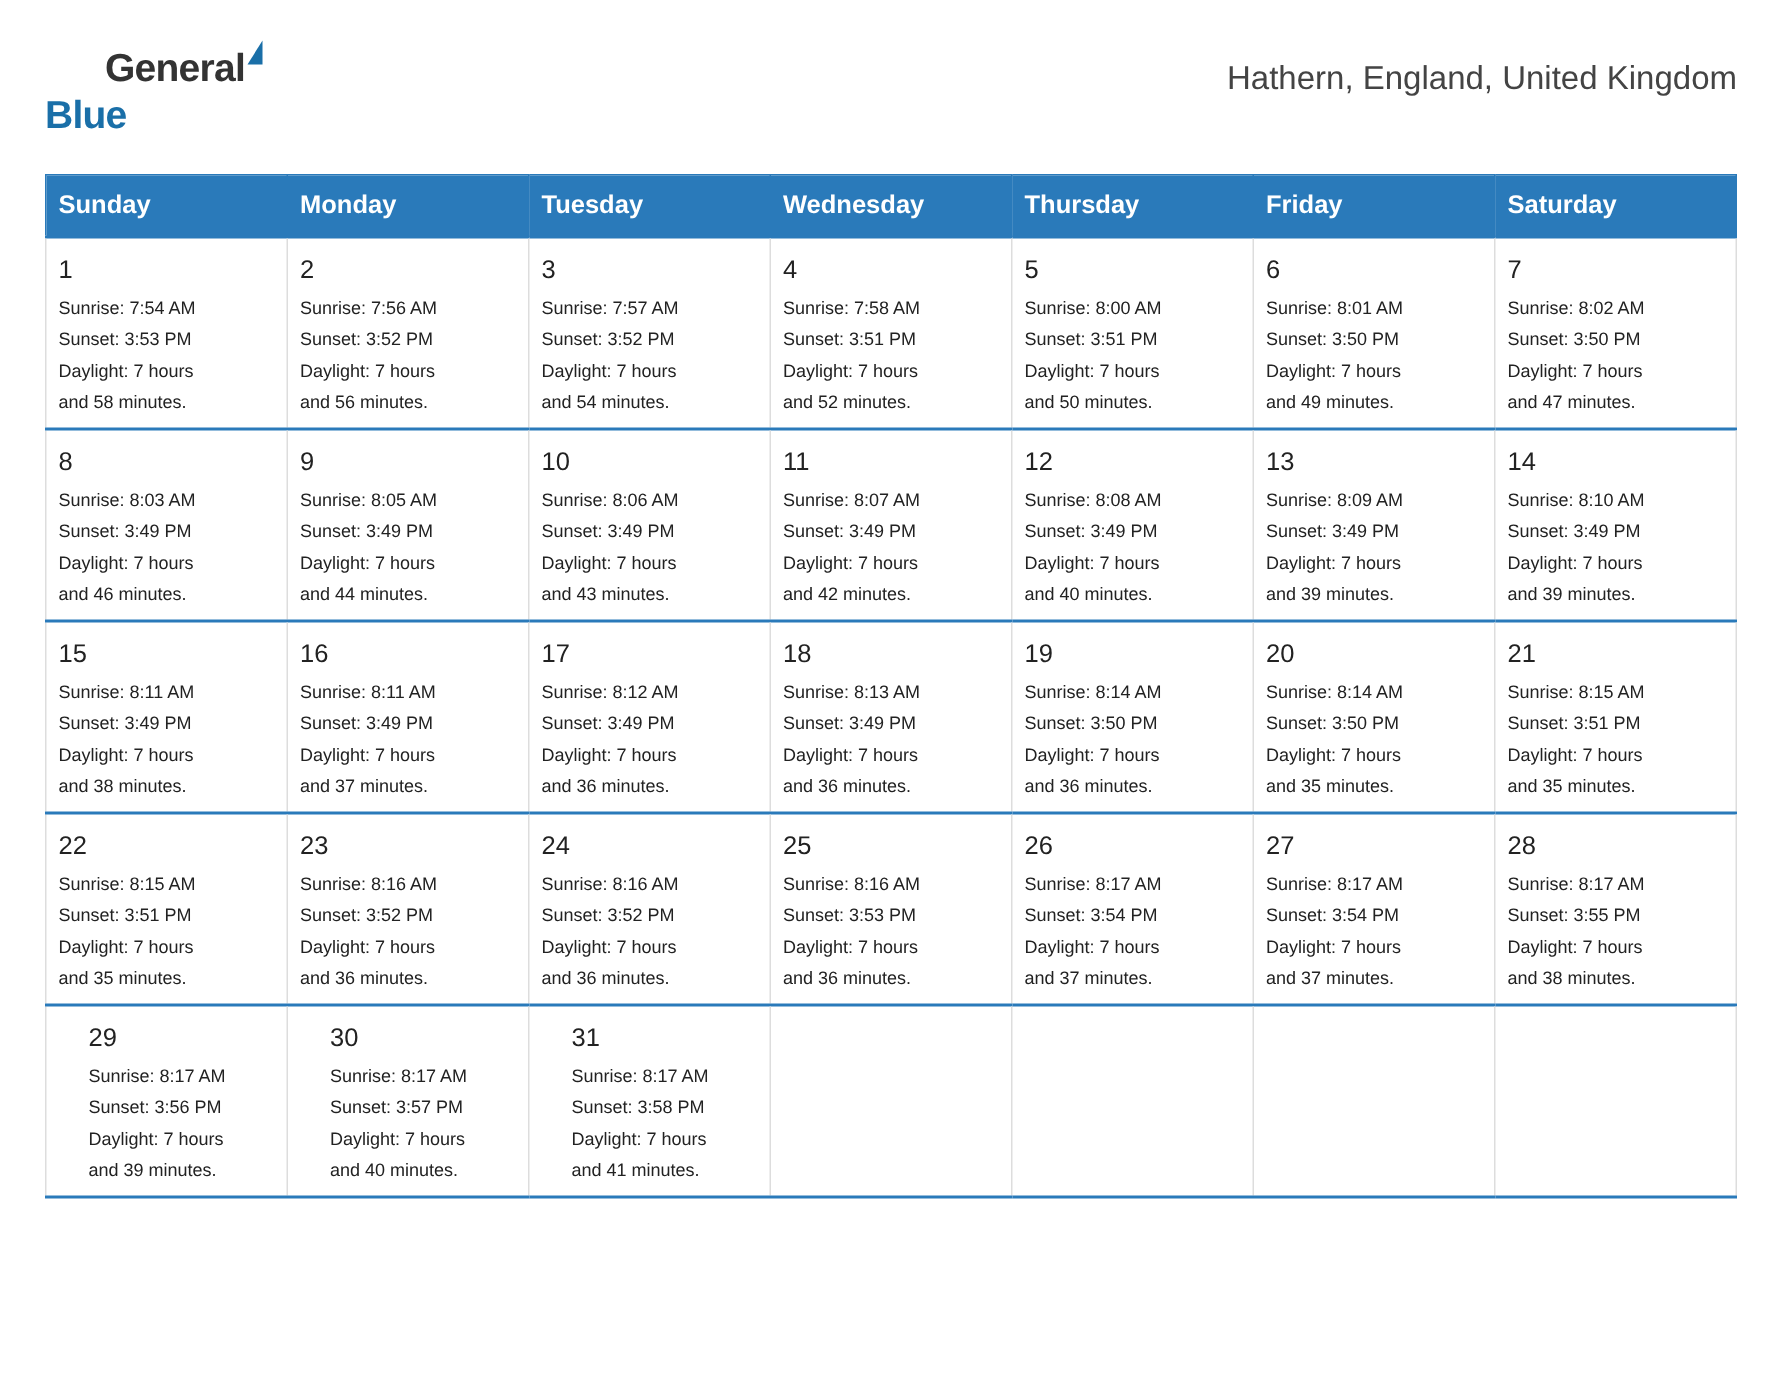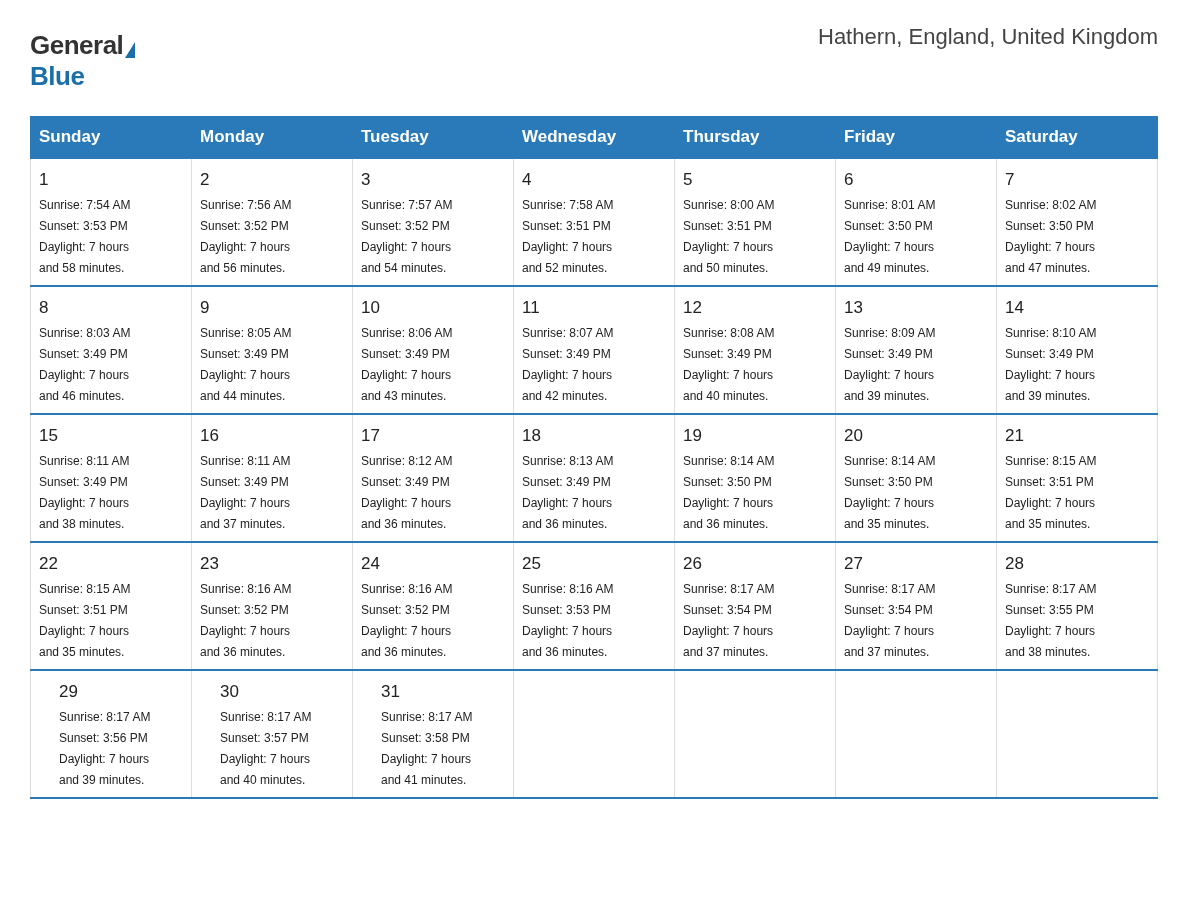--- a/index.html
+++ b/index.html
@@ -41,35 +41,36 @@
       height: 0;
       border-left: 10px solid transparent;
       border-bottom: 16px solid #1a6fa8;
       margin-left: 2px;
       vertical-align: middle;
       position: relative;
       top: -3px;
     }
     .logo-row1 {
       display: flex;
-      align-items: flex-end;
+      align-items: flex-start;
+      margin-left: 40px;
     }
     .title-block {
       text-align: right;
     }
     .calendar-title {
       font-size: 52px;
       font-weight: normal;
       color: #222;
       line-height: 1.1;
     }
     .calendar-subtitle {
       font-size: 22px;
       color: #444;
-      margin-top: 4px;
+      margin-top: 19px;
     }
     .calendar-table {
       width: 100%;
       border-collapse: collapse;
       margin-top: 24px;
     }
     .calendar-table th {
       background-color: #2a7aba;
       color: #fff;
       font-size: 17px;

